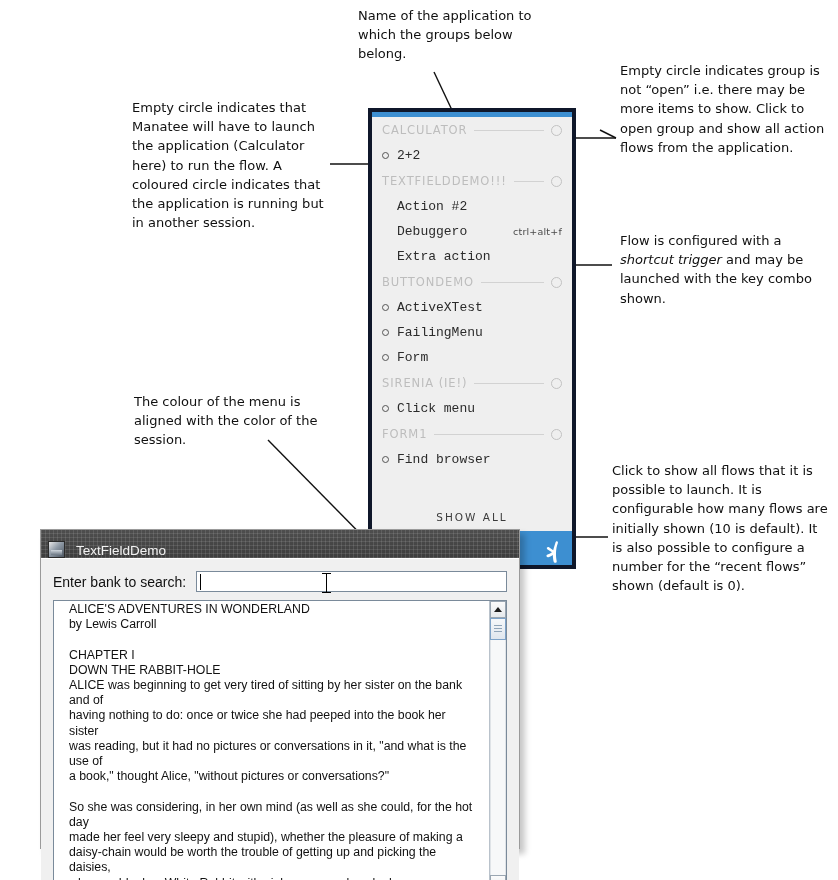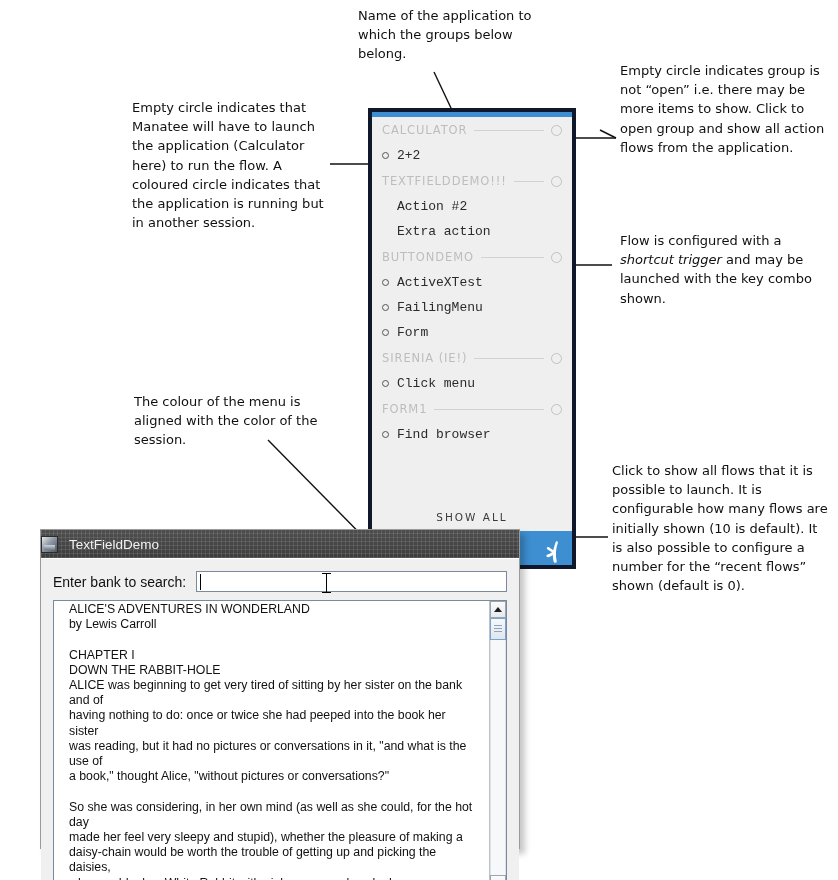--- a/index.html
+++ b/index.html
@@ -162,22 +162,22 @@
     flex-direction: column;
   }
   #demo-titlebar {
     height: 28px;
     flex: 0 0 auto;
     background:
       repeating-linear-gradient(0deg, rgba(255,255,255,0.10) 0 1px, rgba(0,0,0,0) 1px 4px),
       repeating-linear-gradient(90deg, rgba(255,255,255,0.10) 0 1px, rgba(0,0,0,0) 1px 4px),
       linear-gradient(180deg, #4e4e4e 0%, #454545 55%, #3d3d3d 100%);
     display: flex;
-    align-items: center;
-    padding-left: 0;
+    align-items: flex-end;
+    padding-left: 7px;
     box-sizing: border-box;
   }
   #demo-title-icon {
     width: 17px; height: 17px;
     background: linear-gradient(135deg,#e9e9e9 0%,#8f9aa6 45%,#4c5560 100%);
     border: 1px solid #2b2b2b;
     box-sizing: border-box;
     position: relative;
     flex: 0 0 auto;
   }
@@ -371,20 +371,25 @@
 
     <div class="group-header">
       <span class="group-title">TEXTFIELDDEMO!!!</span>
       <span class="group-rule"></span>
       <span class="group-dot"></span>
     </div>
     <div class="flow-item">
       <span class="flow-bullet hidden"></span>
       <span class="flow-label">Action #2</span>
       <span class="flow-shortcut"></span>
+    </div>
+    <div class="flow-item">
+      <span class="flow-bullet hidden"></span>
+      <span class="flow-label">Debuggero</span>
+      <span class="flow-shortcut">ctrl+alt+f</span>
     </div>
     <div class="flow-item">
       <span class="flow-bullet hidden"></span>
       <span class="flow-label">Extra action</span>
       <span class="flow-shortcut"></span>
     </div>
 
     <div class="group-header">
       <span class="group-title">BUTTONDEMO</span>
       <span class="group-rule"></span>

